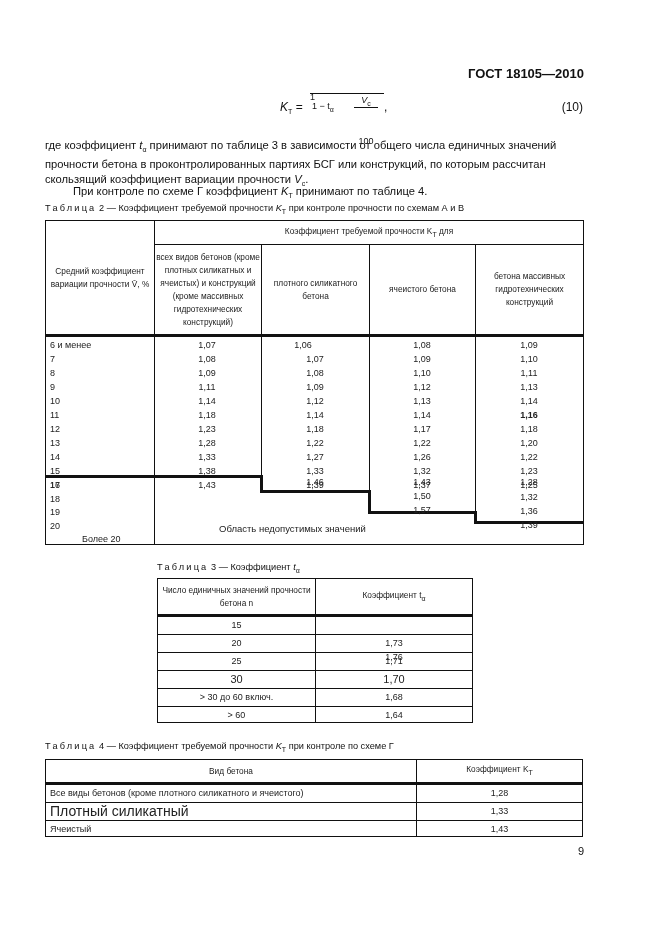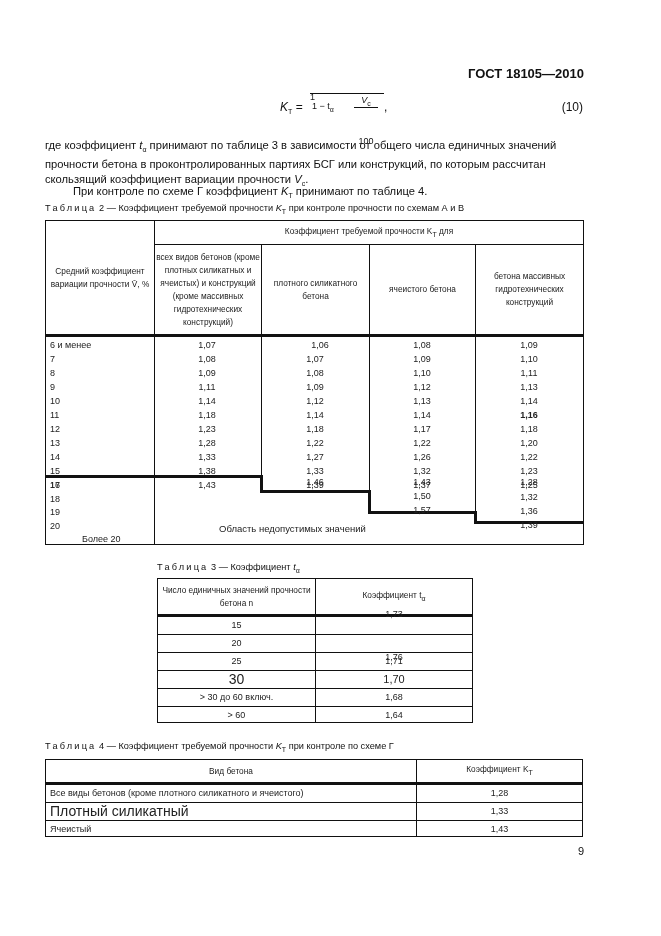--- a/index.html
+++ b/index.html
@@ -84,21 +84,21 @@
   <span><span>Коэффициент требуемой прочности K</span><sub>Т</sub><span> для</span></span>
 </div>
 <div class="cell" style="left:155px;top:245px;width:106px;height:89px;">всех видов бетонов (кроме плотных силикатных и ячеистых) и конструкций (кроме массивных гидротехнических конструкций)</div>
 <div class="cell" style="left:262px;top:245px;width:107px;height:89px;">плотного силикатного бетона</div>
 <div class="cell" style="left:370px;top:245px;width:105px;height:89px;">ячеистого бетона</div>
 <div class="cell" style="left:476px;top:245px;width:107px;height:89px;">бетона массивных гидротехнических конструкций</div>
 
 <div id="t2rows">
     <div class="lab" style="left: 50px; top: 340px;">6 и менее</div>
     <div class="num" style="left: 177px; width: 60px; top: 340px;">1,07</div>
-    <div class="num" style="left: 290px; width: 60px; top: 340px;">1,06</div>
+    <div class="num" style="left: 273px; width: 60px; top: 340px;">1,06</div>
     <div class="num" style="left: 392px; width: 60px; top: 340px;">1,08</div>
     <div class="num" style="left: 499px; width: 60px; top: 340px;">1,09</div>
     <div class="lab" style="left: 50px; top: 354px;">7</div>
     <div class="num" style="left: 177px; width: 60px; top: 354px;">1,08</div>
     <div class="num" style="left: 285px; width: 60px; top: 354px;">1,07</div>
     <div class="num" style="left: 392px; width: 60px; top: 354px;">1,09</div>
     <div class="num" style="left: 499px; width: 60px; top: 354px;">1,10</div>
     <div class="lab" style="left: 50px; top: 368px;">8</div>
     <div class="num" style="left: 177px; width: 60px; top: 368px;">1,09</div>
     <div class="num" style="left: 285px; width: 60px; top: 368px;">1,08</div>
@@ -169,26 +169,26 @@
 <div class="hl thick" style="left:157px;top:614px;width:316px;"></div>
 <div class="cell" style="left:158px;top:579px;width:157px;height:35px;">Число единичных значений прочности бетона n</div>
 <div class="cell" style="left:316px;top:579px;width:156px;height:35px;">
     <span><span>Коэффициент t</span><sub>α</sub></span>
   </div>
 <div id="t3rows">
     <div class="cell" style="left: 158px; top: 616px; width: 157px; height: 18px; font-size: 9px;">15</div>
     <div class="cell" style="left: 316px; top: 648px; width: 156px; height: 18px; font-size: 9px;">1,76</div>
     <div class="hl" style="left: 157px; top: 634px; width: 316px;"></div>
     <div class="cell" style="left: 158px; top: 634px; width: 157px; height: 18px; font-size: 9px;">20</div>
-    <div class="cell" style="left: 316px; top: 605px; width: 156px; height: 18px; font-size: 9px;">1,73</div>
+    <div class="cell" style="left: 316px; top: 634px; width: 156px; height: 18px; font-size: 9px;">1,73</div>
     <div class="hl" style="left: 157px; top: 652px; width: 316px;"></div>
     <div class="cell" style="left: 158px; top: 652px; width: 157px; height: 18px; font-size: 9px;">25</div>
     <div class="cell" style="left: 316px; top: 652px; width: 156px; height: 18px; font-size: 9px;">1,71</div>
     <div class="hl" style="left: 157px; top: 670px; width: 316px;"></div>
-    <div class="cell" style="left: 158px; top: 670px; width: 157px; height: 18px; font-size: 14px;">30</div>
+    <div class="cell" style="left: 158px; top: 670px; width: 157px; height: 18px; font-size: 11px;">30</div>
     <div class="cell" style="left: 316px; top: 670px; width: 156px; height: 18px; font-size: 11px;">1,70</div>
     <div class="hl" style="left: 157px; top: 688px; width: 316px;"></div>
     <div class="cell" style="left: 158px; top: 688px; width: 157px; height: 18px; font-size: 9px;">&gt; 30 до 60 включ.</div>
     <div class="cell" style="left: 316px; top: 688px; width: 156px; height: 18px; font-size: 9px;">1,68</div>
     <div class="hl" style="left: 157px; top: 706px; width: 316px;"></div>
     <div class="cell" style="left: 158px; top: 706px; width: 157px; height: 18px; font-size: 9px;">&gt; 60</div>
     <div class="cell" style="left: 316px; top: 706px; width: 156px; height: 18px; font-size: 9px;">1,64</div>
   </div>
 
 <div class="abs caption" style="left:45px;top:741px;">

